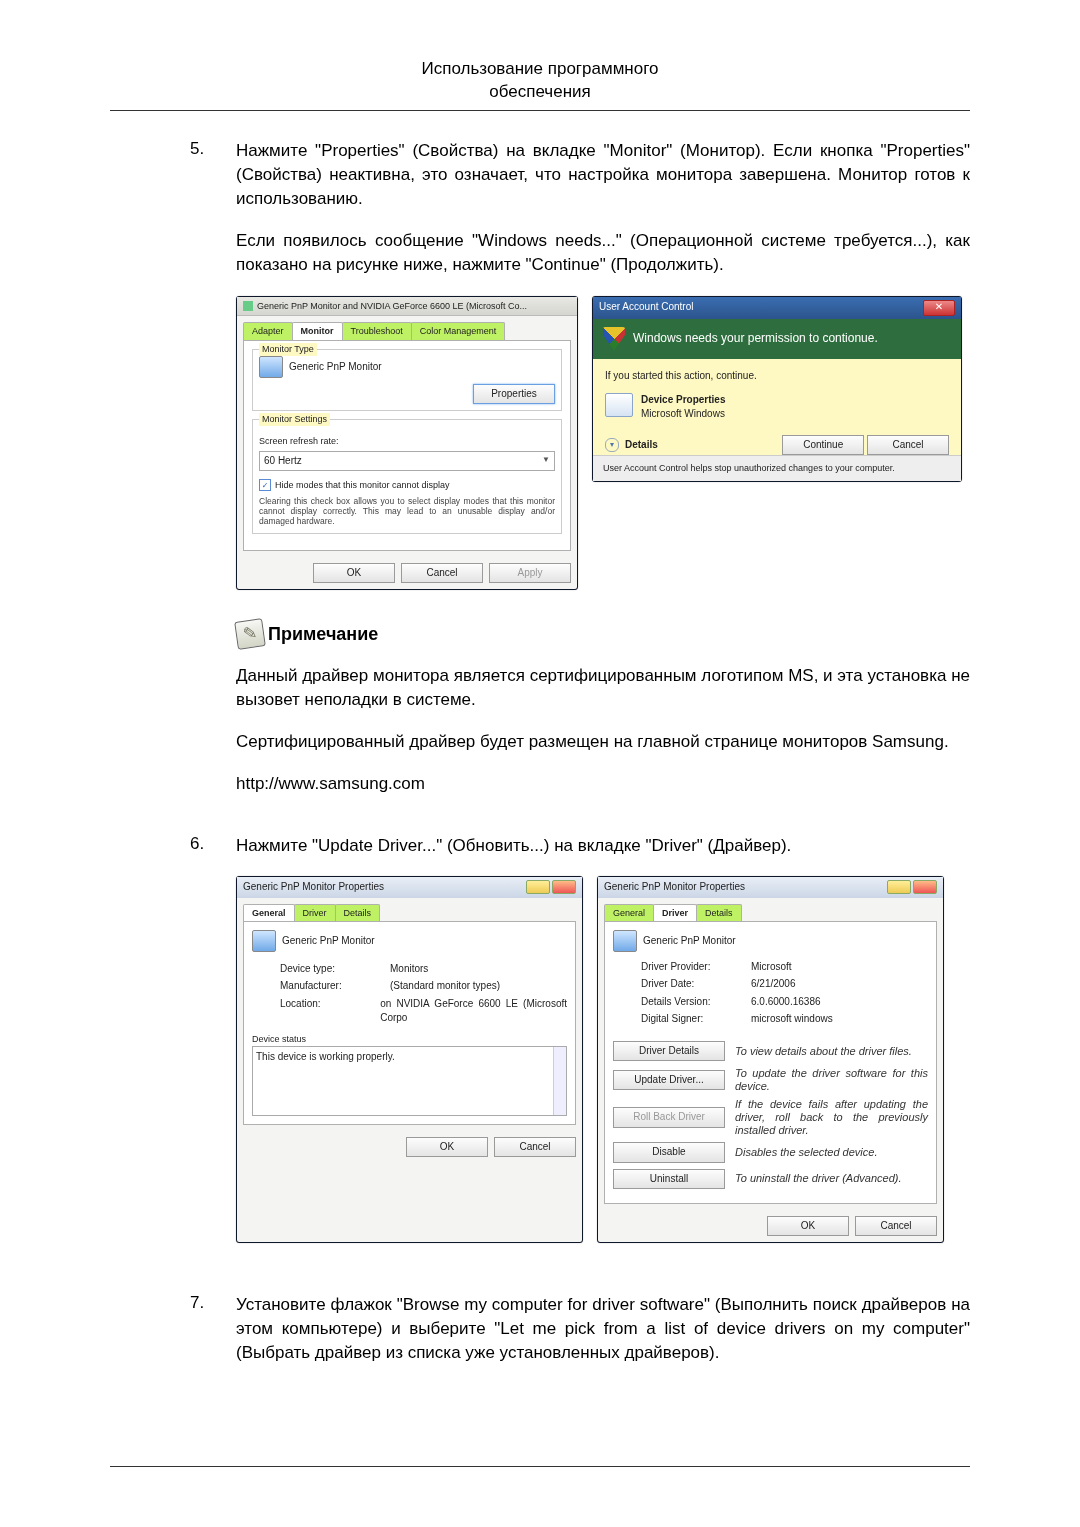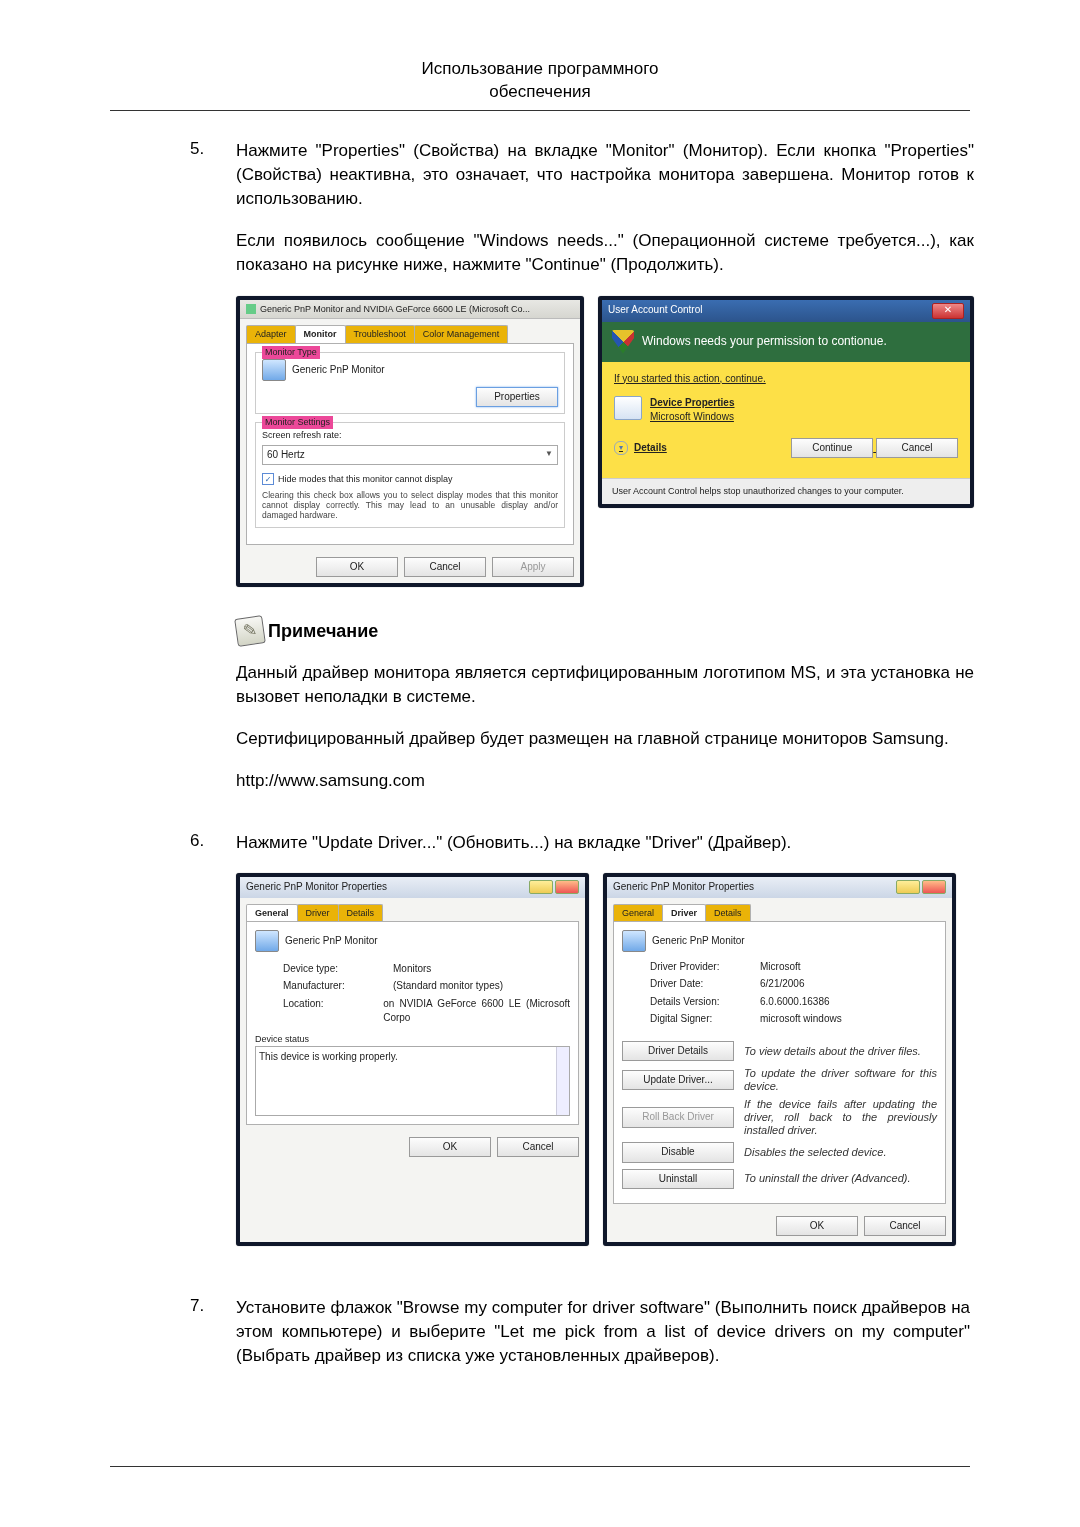--- a/index.html
+++ b/index.html
@@ -49,47 +49,47 @@
   .figrow {
     display: flex;
     gap: 14px;
     margin: 10px 0 30px 0;
   }
   .dlg {
     font-family: "Segoe UI", Tahoma, sans-serif;
     font-size: 10px;
     color: #222;
     background: #f4f4f2;
-    border: 4px solid #0f172a;
+    border: 1px solid #0f172a;
     border-radius: 3px;
     box-shadow: 0 0 1px #888;
   }
   
   .mon-dlg { width: 340px; }
   .mon-title {
     background: linear-gradient(#e8e8e4,#d6d6d0);
     padding: 3px 6px;
     font-size: 9px;
     border-bottom: 1px solid #bbb;
     display: flex; align-items: center; gap: 4px;
   }
   .winicon { width: 10px; height: 10px; background: #6c8; display:inline-block;}
   .tabs { display:flex; gap:0; margin: 6px 6px 0 6px; }
   .tab {
     border: 1px solid #b0b0b0; border-bottom: none;
-    padding: 2px 8px; font-size: 9px; background: #eab308;
+    padding: 2px 8px; font-size: 9px; background: #bef264;
     border-radius: 2px 2px 0 0; margin-right: -1px;
   }
   .tab.active { background: #fff; font-weight: bold; }
   .tabpanel {
     border: 1px solid #b0b0b0; margin: 0 6px 6px 6px;
     background: #fff; padding: 8px;
   }
   .grp { border: 1px solid #ccc; padding: 6px; margin-bottom: 8px; position: relative; }
-  .grp-title { position: absolute; top: -7px; left: 6px; background: #ec4899; padding: 0 3px; font-size: 9px; }
+  .grp-title { position: absolute; top: -7px; left: 6px; background: #fef9c3; padding: 0 3px; font-size: 9px; }
   .monrow { display:flex; align-items:center; gap:6px; }
   .monicon { width: 22px; height: 20px; background: linear-gradient(#cfe6ff,#71a9e8); border:1px solid #888; border-radius:2px;}
   .btn {
     display: inline-block; border: 1px solid #9a9a9a; border-radius: 0;
     background: linear-gradient(#fdfdfd,#e4e4e4); padding: 2px 10px;
     font-size: 10px; min-width: 60px; text-align: center;
   }
   .btn.accent { border-color: #6a9fe1; box-shadow: 0 0 2px #7fb1ee; }
   .field {
     width: 100%; border: 1px solid #aaa; background: #fff; padding: 2px 4px;
@@ -116,21 +116,21 @@
   .uac-band {
     background: #2e6e3e; color:#fff; display:flex; align-items:center; gap:8px;
     padding: 8px 10px; font-size: 12px;
   }
   .shield {
     width:22px; height:24px; background:
       conic-gradient(from 45deg, #c83232 0 25%, #2a7d2a 0 50%, #2555b0 0 75%, #e6c22b 0 100%);
     clip-path: polygon(50% 100%, 0 35%, 0 0, 100% 0, 100% 35%);
     border-radius:2px;
   }
-  .uac-body { background:#fde047; padding:10px 12px 20px;text-decoration:underline; }
+  .uac-body { background:#fef9c3; padding:10px 12px 0; }
   .uac-line { font-size:10px; margin-bottom:10px; }
   .uac-prop { display:flex; gap:8px; align-items:flex-start; margin-bottom:14px;}
   .propicon { width:26px; height:22px; background:linear-gradient(#fff,#d6e3f3); border:1px solid #8aa5c9; border-radius:2px;}
   .uac-det { display:flex; justify-content:space-between; align-items:center; }
   .downarr { width:12px; height:12px; border:1px solid #9ab; border-radius:6px; display:inline-flex; align-items:center; justify-content:center; color:#57a; font-size:8px;}
   .uac-foot { background:#eee; border-top:1px solid #ccc; padding:6px 10px; font-size:9px; }
 
   
   .note-head { display:flex; align-items:flex-end; gap:4px; margin: 8px 0 16px; }
   .note-icon {
@@ -205,21 +205,21 @@
                 <div class="monrow">
                   <span class="monicon"></span>
                   <span>Generic PnP Monitor</span>
                 </div>
                 <div style="text-align:right; margin-top:6px;">
                   <span class="btn accent">Properties</span>
                 </div>
               </div>
               <div class="grp">
                 <span class="grp-title">Monitor Settings</span>
-                <div style="font-size:9px;">Screen refresh rate:</div>
+                <div style="font-size:9px;margin-top:9px;">Screen refresh rate:</div>
                 <div class="field" style="margin:3px 0 8px;">
                   <span>60 Hertz</span>
                   <span class="chev">▼</span>
                 </div>
                 <div class="chk">
                   <span class="chkbox">✓</span>
                   <span>Hide modes that this monitor cannot display</span>
                 </div>
                 <div class="small" style="margin-top:4px;">Clearing this check box allows you to select display modes that this monitor cannot display correctly. This may lead to an unusable display and/or damaged hardware.</div>
               </div>

